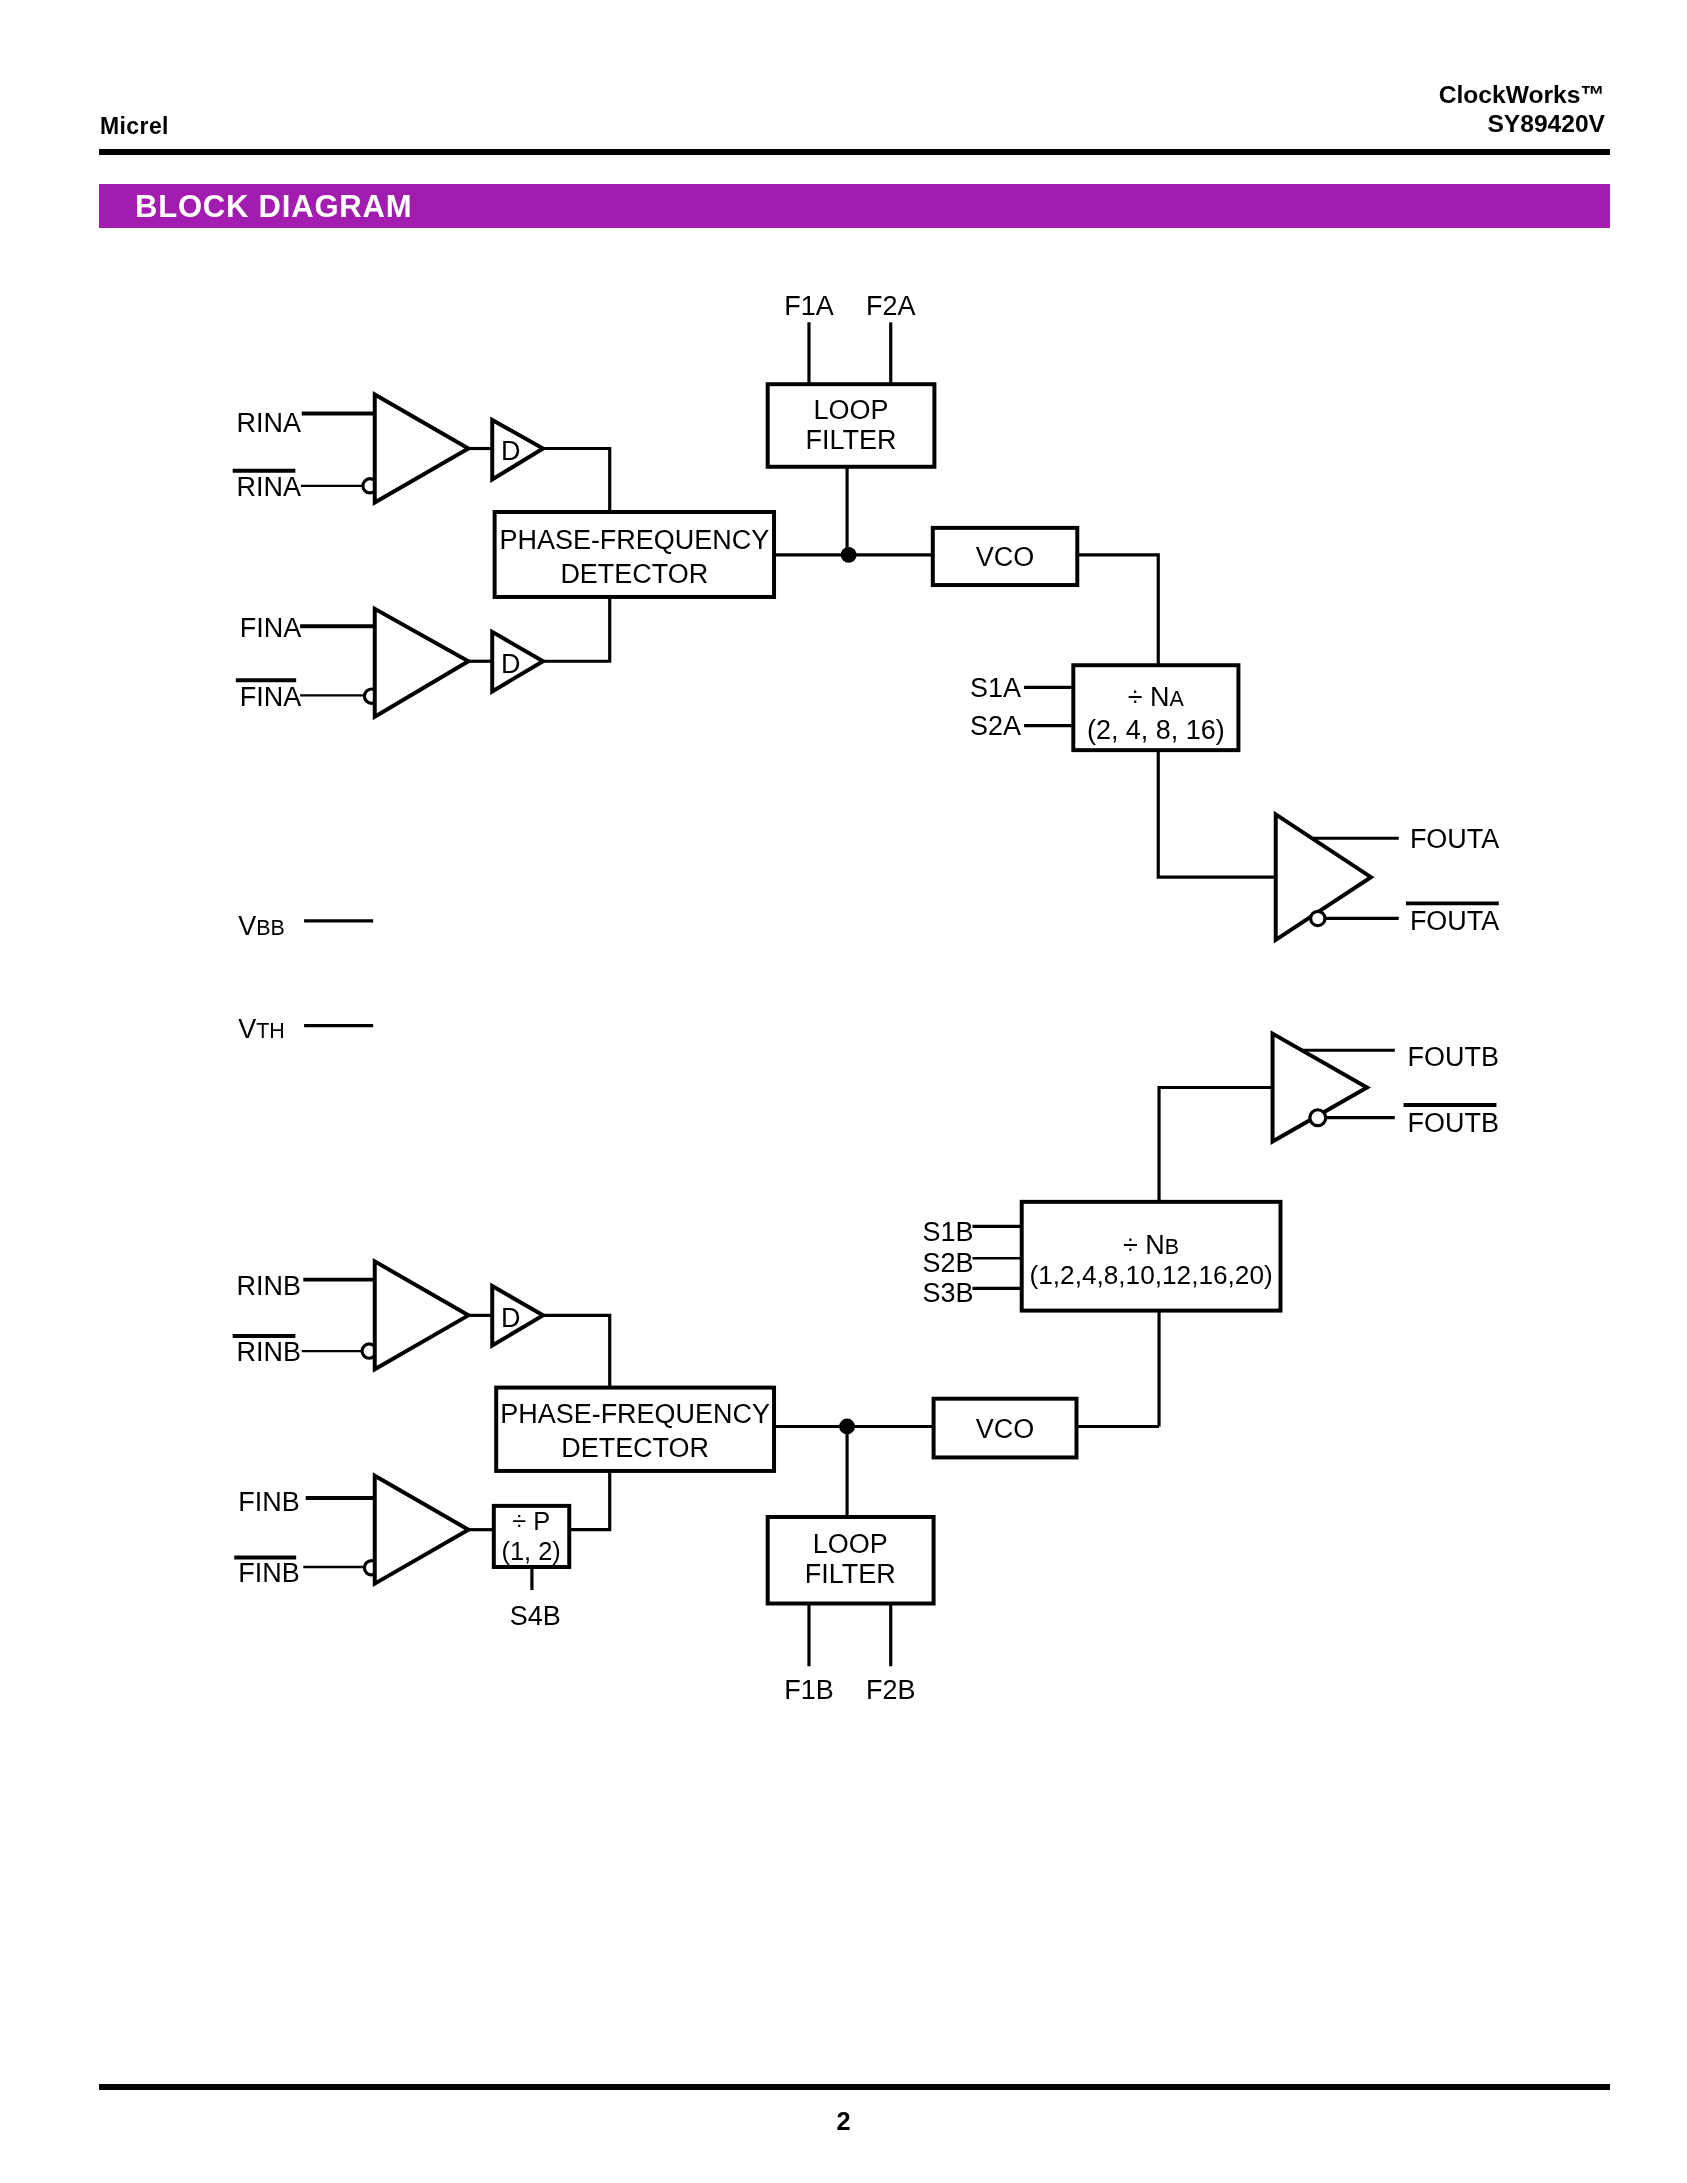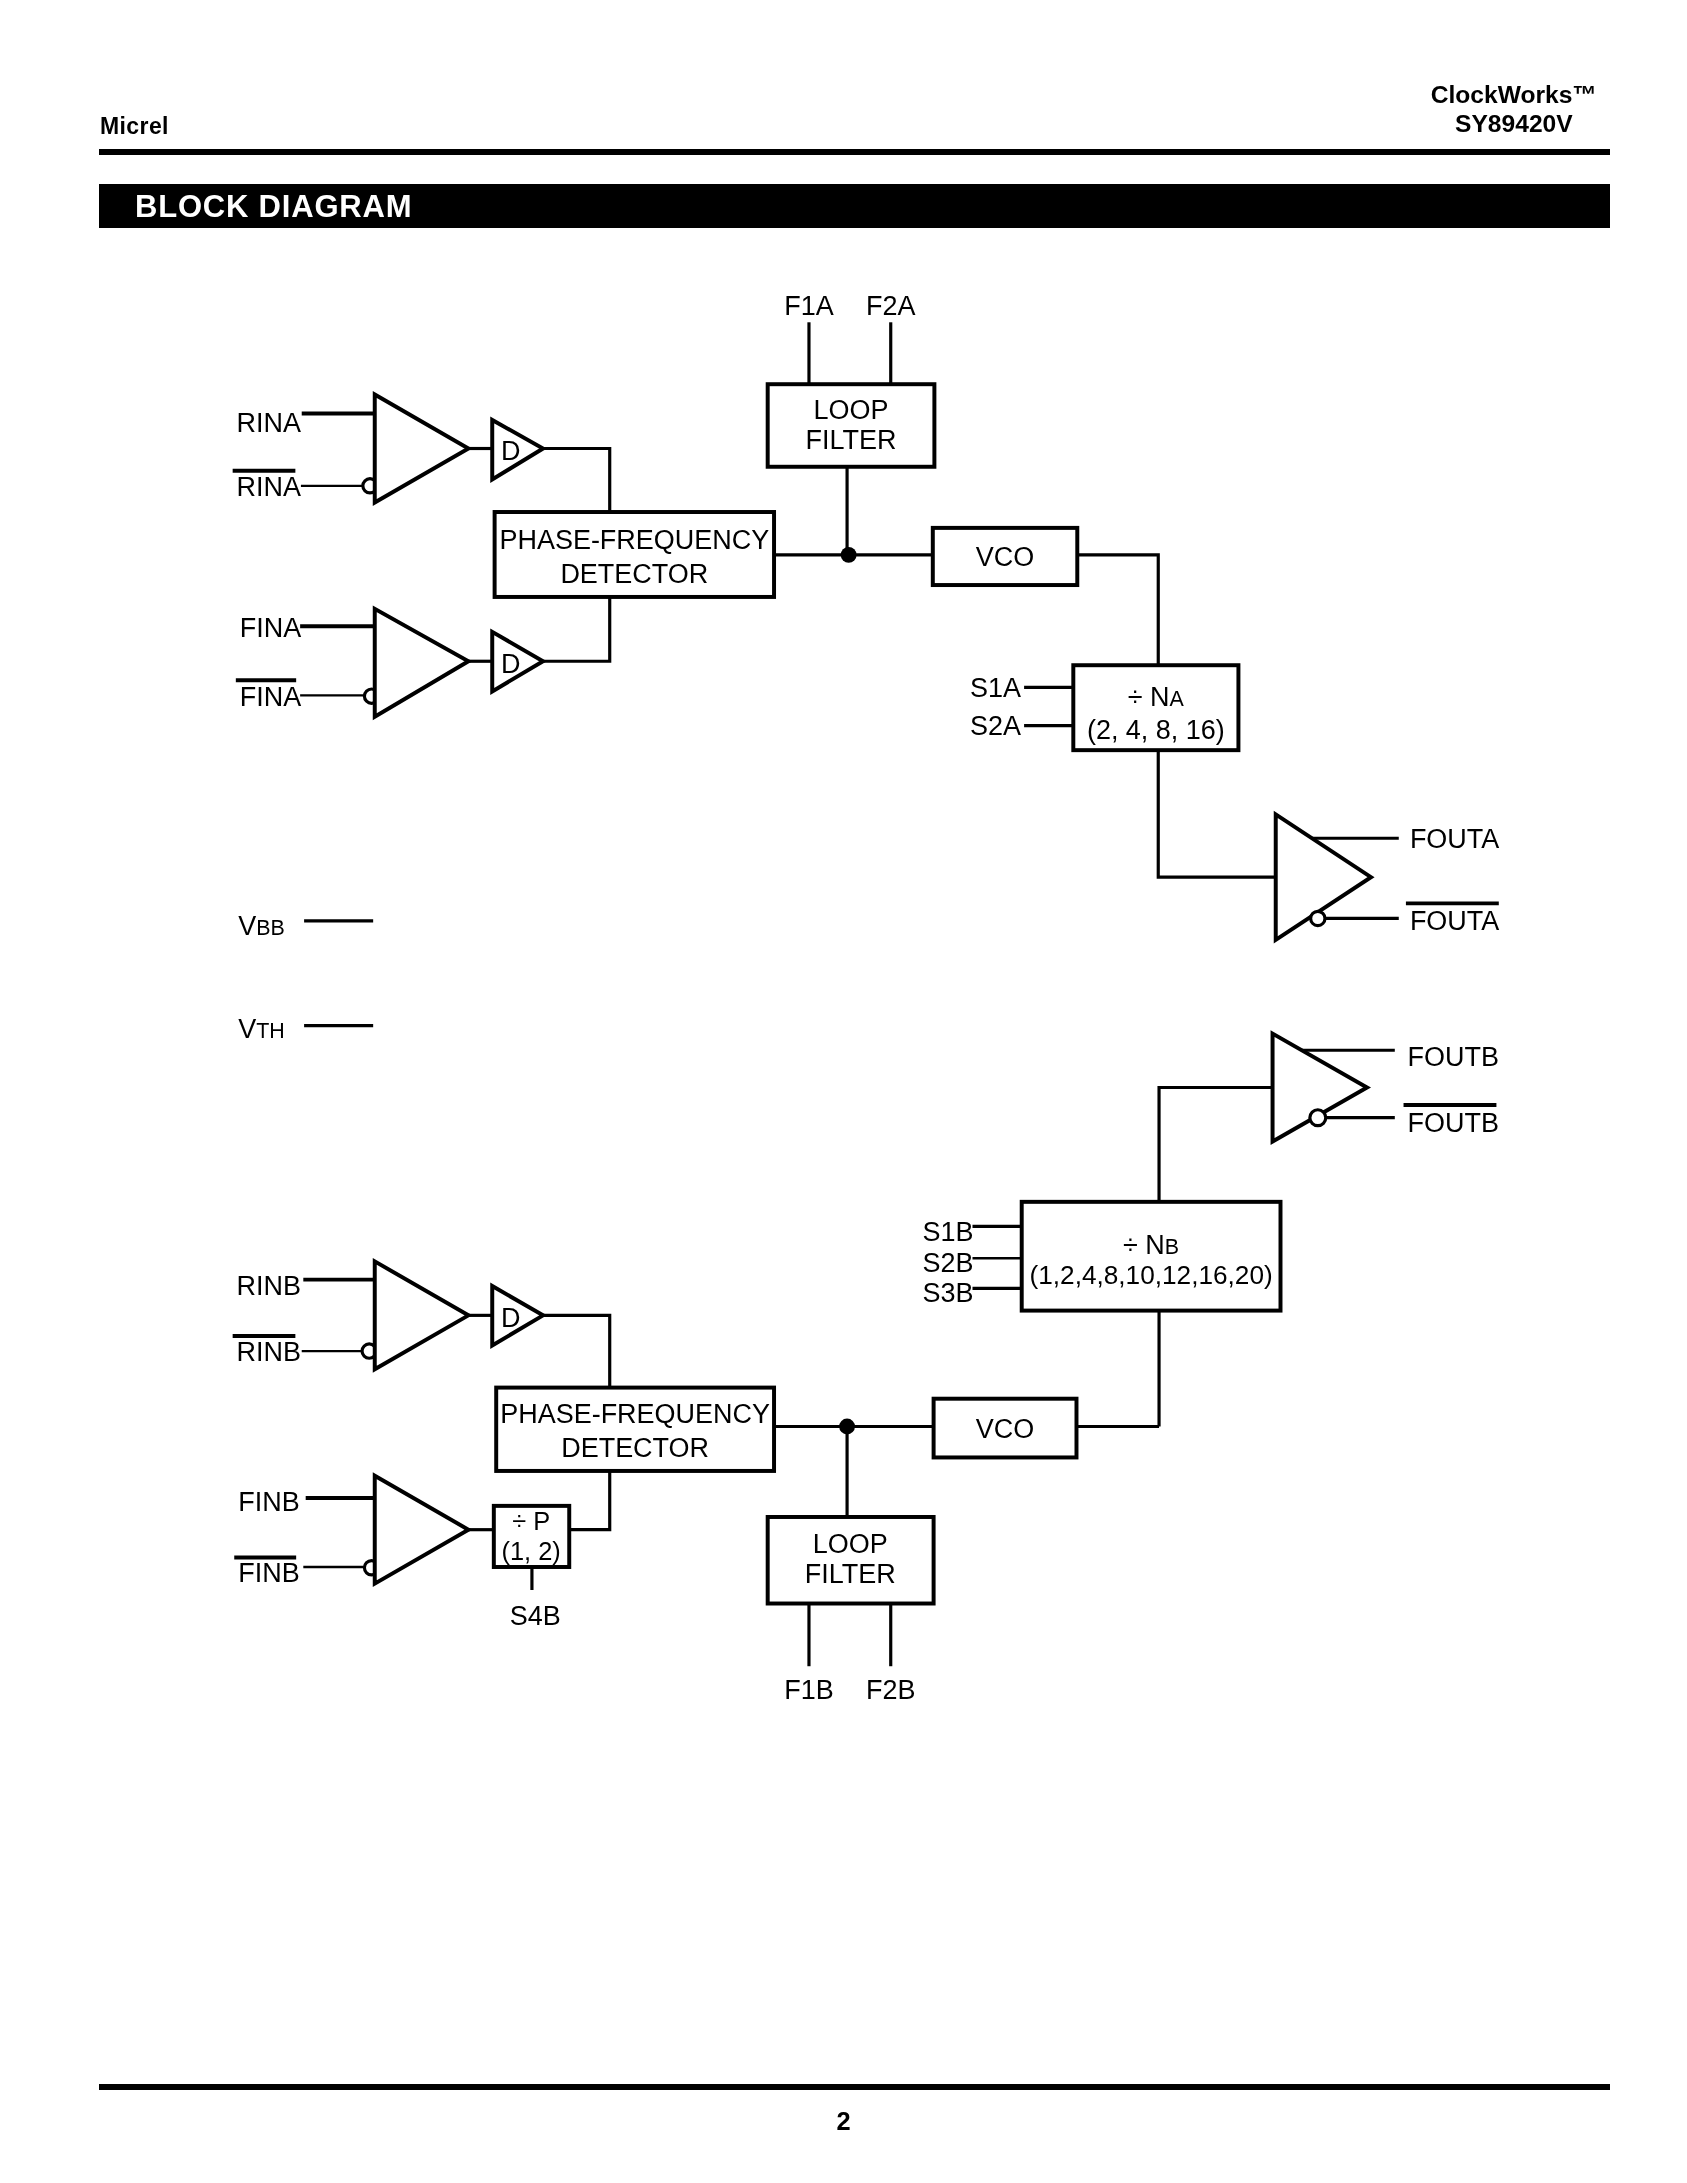--- a/index.html
+++ b/index.html
@@ -4,27 +4,27 @@
 <style>
   html,body{margin:0;padding:0;background:#e8e8e8;}
   .page{
     position:relative;width:1687px;height:2183px;background:#ffffff;
     font-family:"Liberation Sans",sans-serif;color:#000;overflow:hidden;
   }
   .brand{
     position:absolute;left:100px;top:113px;font-size:23px;font-weight:bold;letter-spacing:0.4px;
   }
   .hdr-right{
-    position:absolute;right:90px;top:80px;text-align:center;font-size:24.6px;font-weight:bold;line-height:29px;
+    position:absolute;right:82px;top:80px;text-align:right;font-size:24.6px;font-weight:bold;line-height:29px;
   }
   .rule{position:absolute;left:99px;width:1511px;background:#000;}
   .top-rule{top:149px;height:6.4px;}
   .bottom-rule{top:2084px;height:5.6px;}
   .section-bar{
-    position:absolute;left:99px;top:184px;width:1511px;height:44px;background:#000000;
+    position:absolute;left:99px;top:184px;width:1511px;height:44px;background:#a21caf;
     color:#fff;font-size:31px;font-weight:bold;line-height:45px;
     padding-left:36px;box-sizing:border-box;letter-spacing:0.8px;
   }
   .page-num{
     position:absolute;left:0;top:2107px;width:1687px;text-align:center;
     font-size:25.4px;font-weight:bold;
   }
   svg.diagram{position:absolute;left:0;top:0;}
   .wire{stroke:#000;stroke-width:4;fill:none;}
   .wire-thick{stroke:#000;stroke-width:5;fill:none;}

